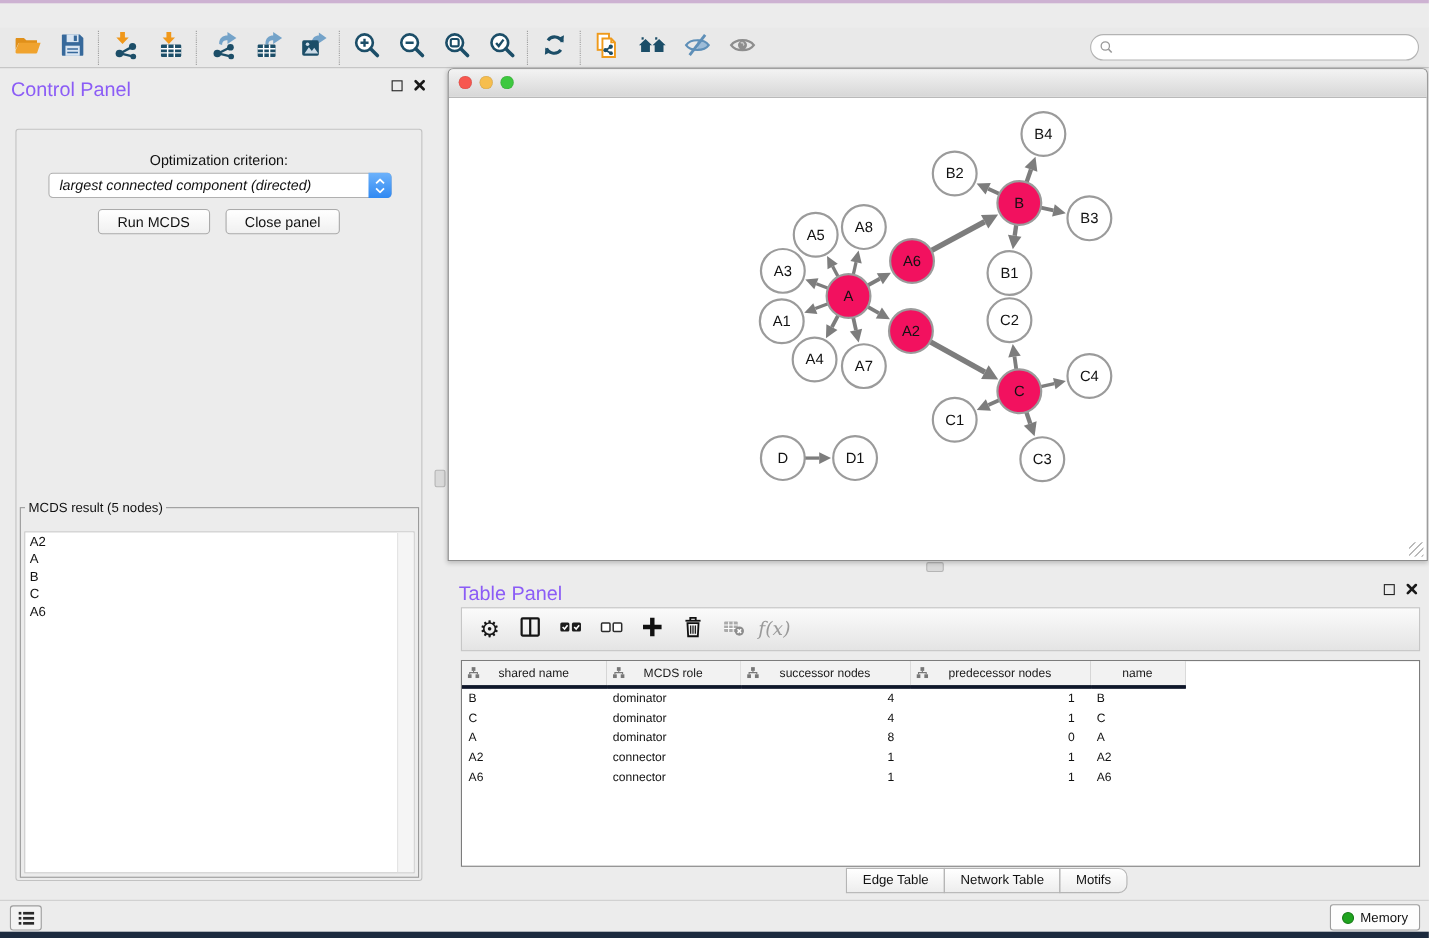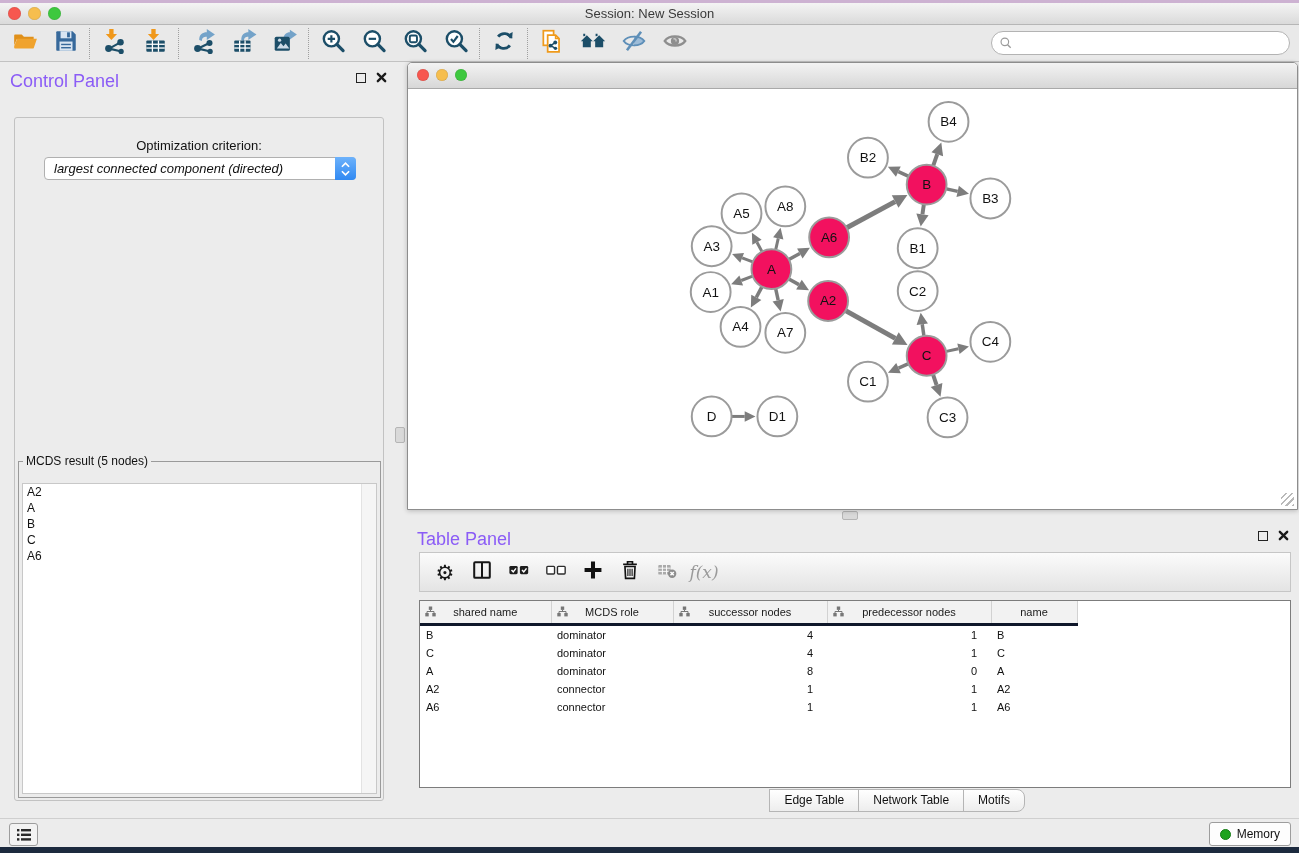--- a/index.html
+++ b/index.html
@@ -81,28 +81,20 @@
   .memory-btn span.lbl{font-size:12px;color:#111;}
   .desktop-strip{position:absolute;left:0;right:0;top:847px;height:6px;background:linear-gradient(90deg,#1a2639,#263а52 40%,#1a2639);background-color:#1c2a3e;}
 </style>
 </head>
 <body>
 
 <div class="screen">
 
   <div class="top-accent"></div>
 
-  <div class="titlebar">
-    <div class="lights">
-      <div class="light l-red"></div>
-      <div class="light l-yellow"></div>
-      <div class="light l-green"></div>
-    </div>
-    <div class="win-title">Session: New Session</div>
-  </div>
 
   <div class="toolbar">
     <div class="tbtn">
         <span><svg viewBox="0 0 24 24" width="26" height="26">
             <path d="M2 7c0-.6.4-1 1-1h6l2 2h9v2.4H4.4L2 16z" fill="#e0901a"></path>
             <path d="M2 16.6 4.8 10H23l-2.9 8.4c-.2.4-.5.6-.9.6H3c-.7 0-1.2-.7-1-1.4z" fill="#f0a32e"></path>
           </svg></span>
       </div>
     <div class="tbtn">
         <span><svg viewBox="0 0 24 24" width="26" height="26">
@@ -279,20 +271,24 @@
       <div class="dropdown">
         <span class="dval">largest connected component (directed)</span>
         <span class="dd-step">
           <svg viewBox="0 0 10 6">
               <path d="M1 5 5 1l4 4" fill="none" stroke="#fff" stroke-width="1.8"></path>
             </svg>
           <svg viewBox="0 0 10 6">
               <path d="M1 1l4 4 4-4" fill="none" stroke="#fff" stroke-width="1.8"></path>
             </svg>
         </span>
+      </div>
+      <div class="cp-buttons">
+        <button class="btn">Run MCDS</button>
+        <button class="btn">Close panel</button>
       </div>
       <fieldset class="result-box">
         <legend>MCDS result (5 nodes)</legend>
         <div class="result-list">
           <div>
               <div class="result-item">A2</div>
               <div class="result-item">A</div>
               <div class="result-item">B</div>
               <div class="result-item">C</div>
               <div class="result-item">A6</div>

